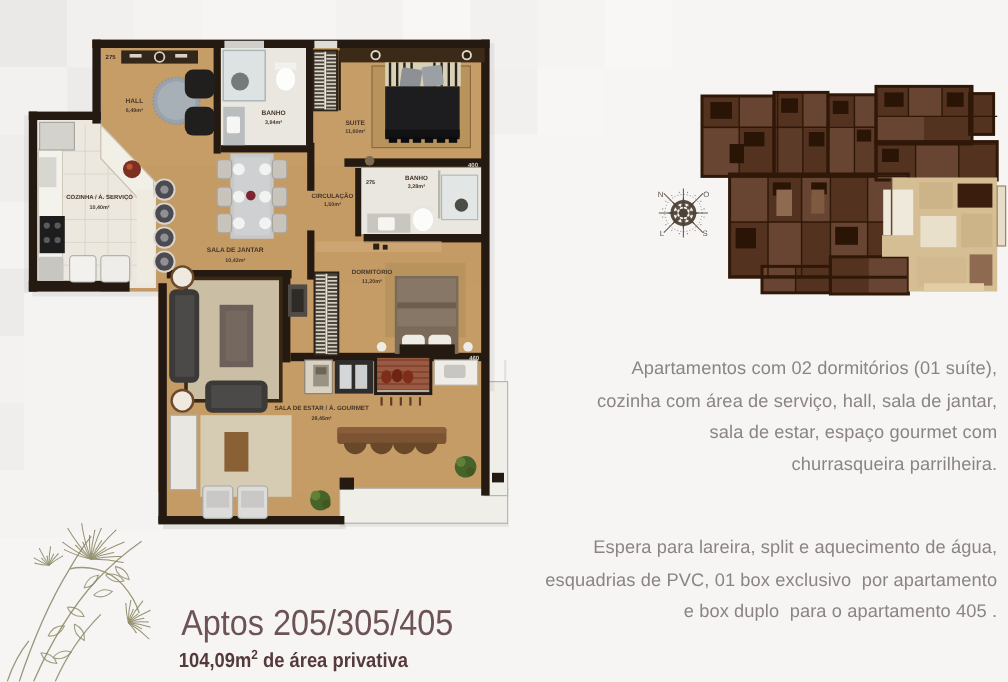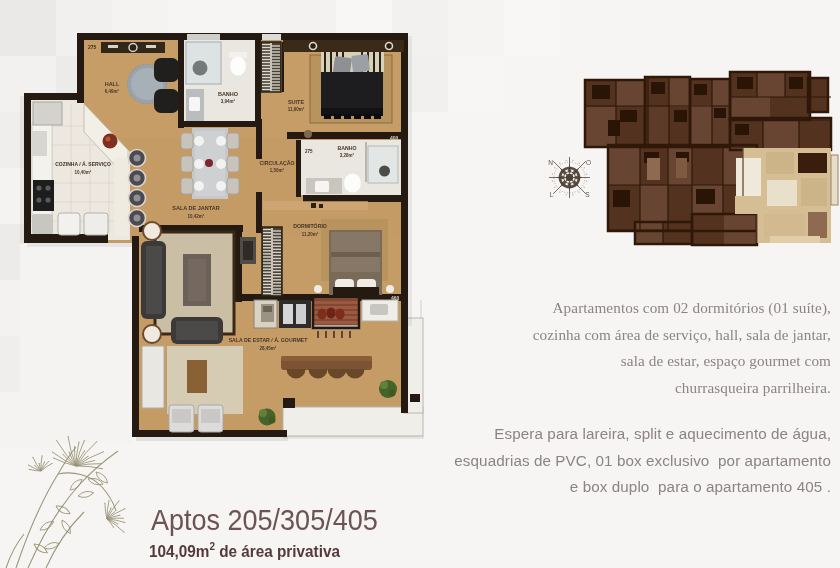--- a/index.html
+++ b/index.html
@@ -587,16 +587,16 @@
       <path d="M 107 519 Q 116.1 519.6 125.0 522.5"></path>
       <circle cx="125.0" cy="522.5" r="0.5" fill="#8b8864" stroke="none"></circle>
       <path d="M 107 519 Q 112.7 520.8 117.9 523.9"></path>
       <circle cx="117.9" cy="523.9" r="0.5" fill="#8b8864" stroke="none"></circle>
       <path d="M 107 519 Q 116.2 524.6 124.0 532.3"></path>
       <circle cx="124.0" cy="532.3" r="0.5" fill="#8b8864" stroke="none"></circle>
       <path d="M 107 519 Q 110.7 522.7 113.5 527.2"></path>
       <circle cx="113.5" cy="527.2" r="0.5" fill="#8b8864" stroke="none"></circle>
     </g>
 </svg>
-<div class="ptxt" style="top:295px;font-family:Liberation Serif, serif;">Apartamentos com 02 dormitórios (01 suíte),<br>cozinha com área de serviço, hall, sala de jantar,<br>sala de estar, espaço gourmet com<br>churrasqueira parrilheira.</div>
-<div class="ptxt" style="top:421px;">Espera para lareira, split e aquecimento de água,<br>esquadrias de PVC, 01 box exclusivo&nbsp; por apartamento<br>e box duplo&nbsp; para o apartamento 405 .</div>
+<div class="ptxt" style="top:295px;">Apartamentos com 02 dormitórios (01 suíte),<br>cozinha com área de serviço, hall, sala de jantar,<br>sala de estar, espaço gourmet com<br>churrasqueira parrilheira.</div>
+<div class="ptxt" style="top:444px;">Espera para lareira, split e aquecimento de água,<br>esquadrias de PVC, 01 box exclusivo&nbsp; por apartamento<br>e box duplo&nbsp; para o apartamento 405 .</div>
 <div id="title">Aptos 205/305/405</div>
 <div id="subtitle">104,09m<sup style="font-size:11px;">2</sup> de área privativa</div>
 
 </body></html>

